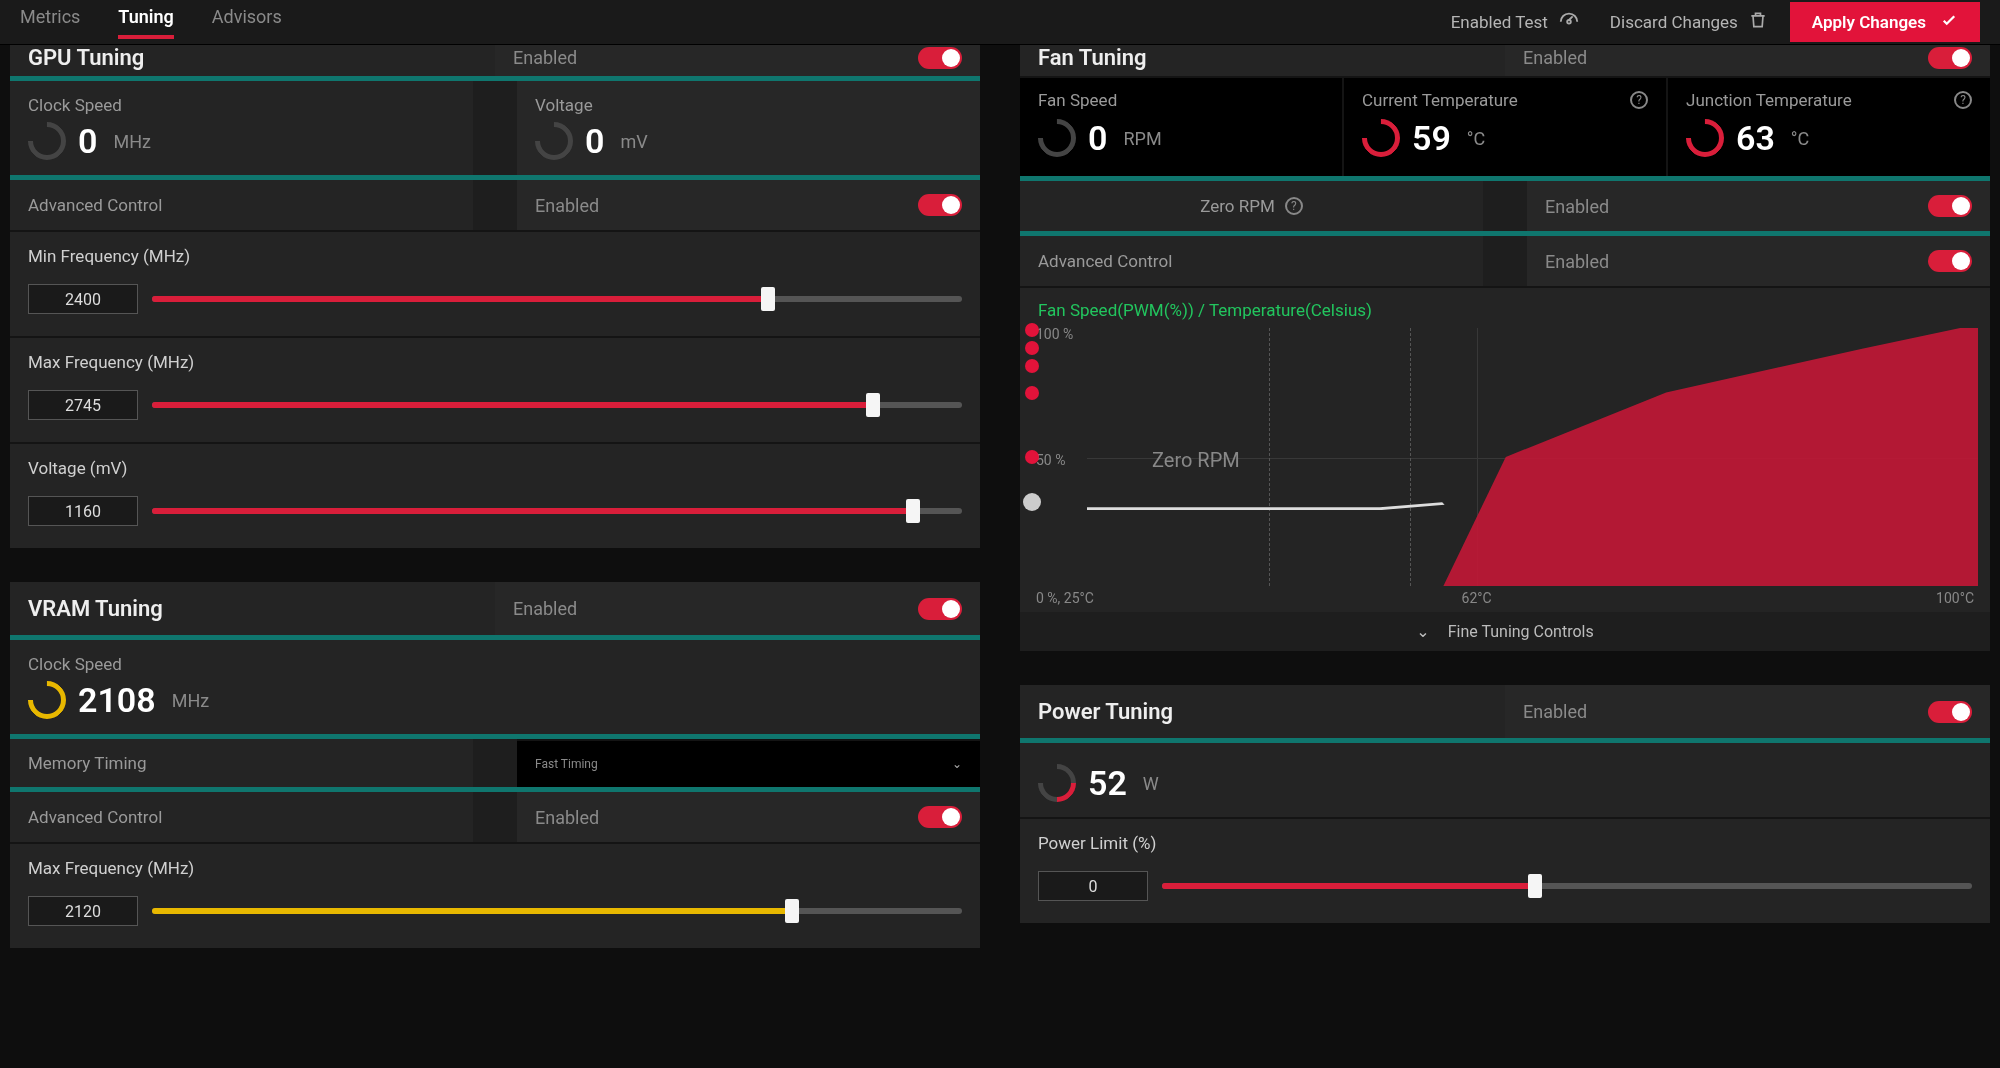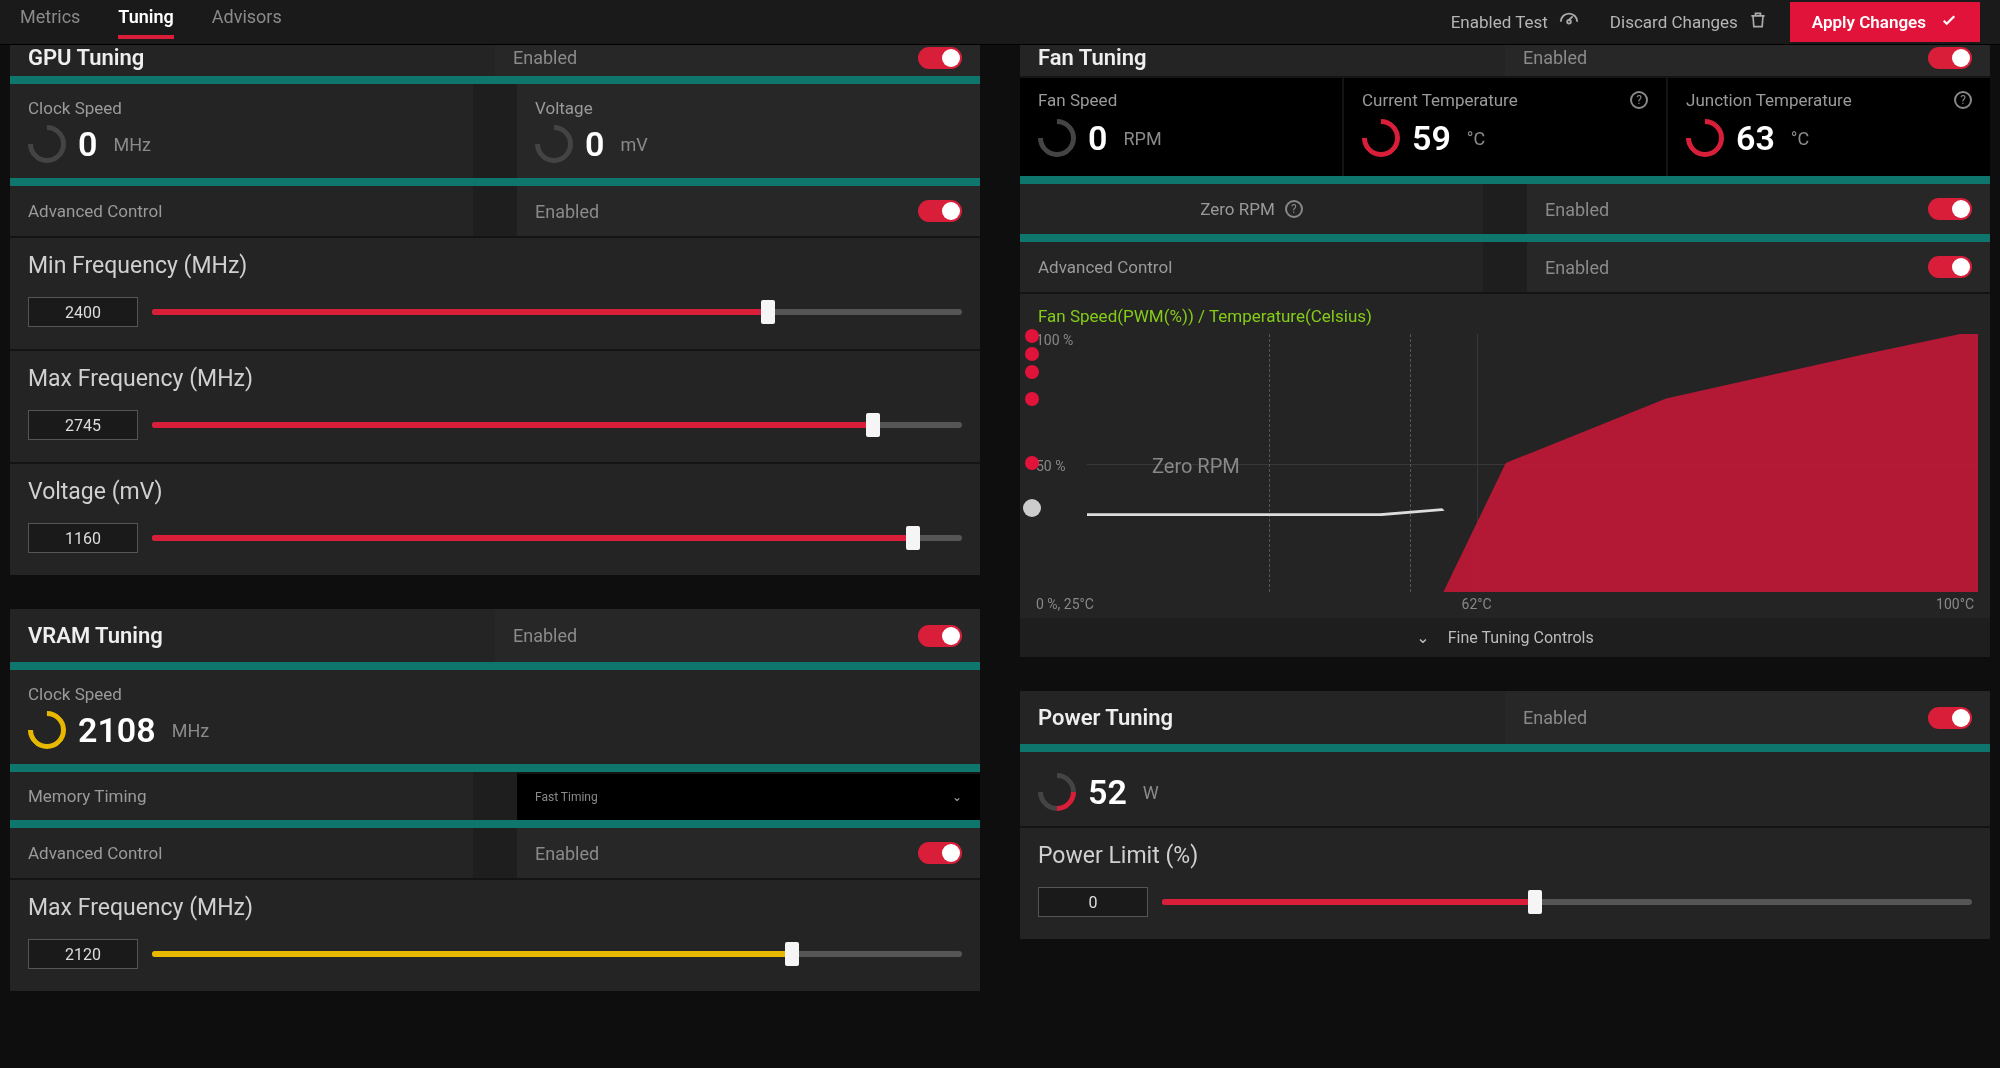--- a/index.html
+++ b/index.html
@@ -10,50 +10,50 @@
   .tab.active { color: #fff; font-weight: 600; border-bottom: 4px solid #d91e3a; }
   .spacer { flex: 1; }
   .top-action { display: flex; align-items: center; gap: 10px; margin-left: 30px; color: #b5b5b5; cursor: pointer; font-size: 17px;}
   .apply-btn { background: #e2133a; color: #fff; padding: 9px 22px; margin-left: 22px; display: flex; align-items: center; gap: 14px; font-weight: 600; font-size: 17px; cursor: pointer;}
   .columns { display: flex; gap: 40px; padding: 0 10px; height: calc(100% - 45px); }
   .col { flex: 1; display: flex; flex-direction: column; overflow: hidden; }
   .panel { background: #1e1e1e; margin-top: 6px; border-radius: 2px; }
   .panel-header { display: flex; }
   .panel-title { flex: 1; padding: 14px 18px; font-size: 22px; font-weight: 600; color: #eee; background: #242424; }
   .enable-cell { width: 50%; display: flex; align-items: center; justify-content: space-between; padding: 0 18px; background: #272727; color: #8a8a8a; font-size: 18px;}
-  .row { display: flex; border-top: 8px solid #0f766e; gap: 44px; }
+  .row { display: flex; border-top: 5px solid #0f766e; gap: 44px; }
   .cell { flex: 1; padding: 14px 18px; background: #242424; display:flex; flex-direction:column; justify-content:center;}
   .cell.split-right { background:#272727; flex-direction:row; align-items:center; justify-content:space-between;}
   .label-sm { color: #9a9a9a; font-size: 17px; }
   .metric { display:flex; align-items:center; gap:12px; margin-top:6px;}
   .gauge { width:38px; height:38px; border-radius:50%; border:5px solid #444; border-top-color:transparent; transform:rotate(-45deg);}
   .gauge.red { border-color:#d91e3a; border-top-color:transparent;}
   .gauge.yellow { border-color:#e8b800; border-top-color:transparent;}
   .metric-val { font-size:34px; font-weight:600; color:#fff;}
   .metric-unit { font-size:18px; color:#8a8a8a; margin-left:4px;}
   .toggle { position:relative; width:44px; height:22px; background:#d91e3a; border-radius:11px; }
   .toggle::after { content:""; position:absolute; right:2px; top:2px; width:18px; height:18px; background:#fff; border-radius:50%; }
   .slider-row { border-top:2px solid #141414; padding:14px 18px 22px 18px; background:#242424;}
-  .slider-label { color:#d0d0d0; font-size:23px; margin-bottom:18px; display:block;}
+  .slider-label { color:#d0d0d0; font-size:17px; margin-bottom:18px; display:block;}
   .slider-wrap { display:flex; align-items:center; gap:14px;}
   .slider-input { width:110px; height:30px; background:#1a1a1a; border:1px solid #555; color:#ddd; text-align:center; font-size:16px;}
   .slider-track { flex:1; height:6px; background:#555; position:relative; border-radius:3px;}
   .slider-fill { position:absolute; left:0; top:0; height:100%; border-radius:3px;}
   .slider-fill.red { background:#d91e3a;}
   .slider-fill.yellow { background:#e8b800;}
   .slider-thumb { position:absolute; top:-9px; width:14px; height:24px; background:#f5f5f5; border-radius:2px; transform:translateX(-50%);}
   .dropdown { flex:1; background:#000000; display:flex; align-items:center; justify-content:space-between; padding:0 18px; color:#8a8a8a; font-size:12px; border-top:2px solid #141414;}
   .chev { color:#aaa;}
   .tri-row { display:flex; border-top:2px solid #141414;}
   .tri-cell { flex:1; padding:12px 18px 18px 18px; background:#000000; border-right:2px solid #141414;}
   .tri-cell:last-child{border-right:none;}
   .tri-head { display:flex; justify-content:space-between; align-items:center; color:#9a9a9a; font-size:17px; margin-bottom:8px;}
   .info-icon { width:18px; height:18px; border:2px solid #888; border-radius:50%; display:inline-flex; align-items:center; justify-content:center; font-size:12px; color:#888;}
   .fan-chart-area {border-top:2px solid #141414; background:#242424; padding:12px 12px 4px 12px;}
-  .chart-title {color:#84cc16; font-size:17px; padding:0 6px 8px 6px;}
+  .chart-title {color:#22c55e; font-size:17px; padding:0 6px 8px 6px;}
   .fan-chart { position:relative; height:280px; background:#242424;}
   .ylab { position:absolute; left:4px; font-size:14px; color:#888;}
   .grid-v { position:absolute; top:0; bottom:22px; border-left:1px dashed #555;}
   .grid-h { position:absolute; left:55px; right:0; border-top:1px solid #383838;}
   .fine-tune { display:flex; align-items:center; justify-content:center; gap:18px; padding:10px; background:#1e1e1e; color:#bcbcbc; font-size:16px;}
   .icon-svg{ display:inline-block; }
 </style>
 </head>
 <body>
 

